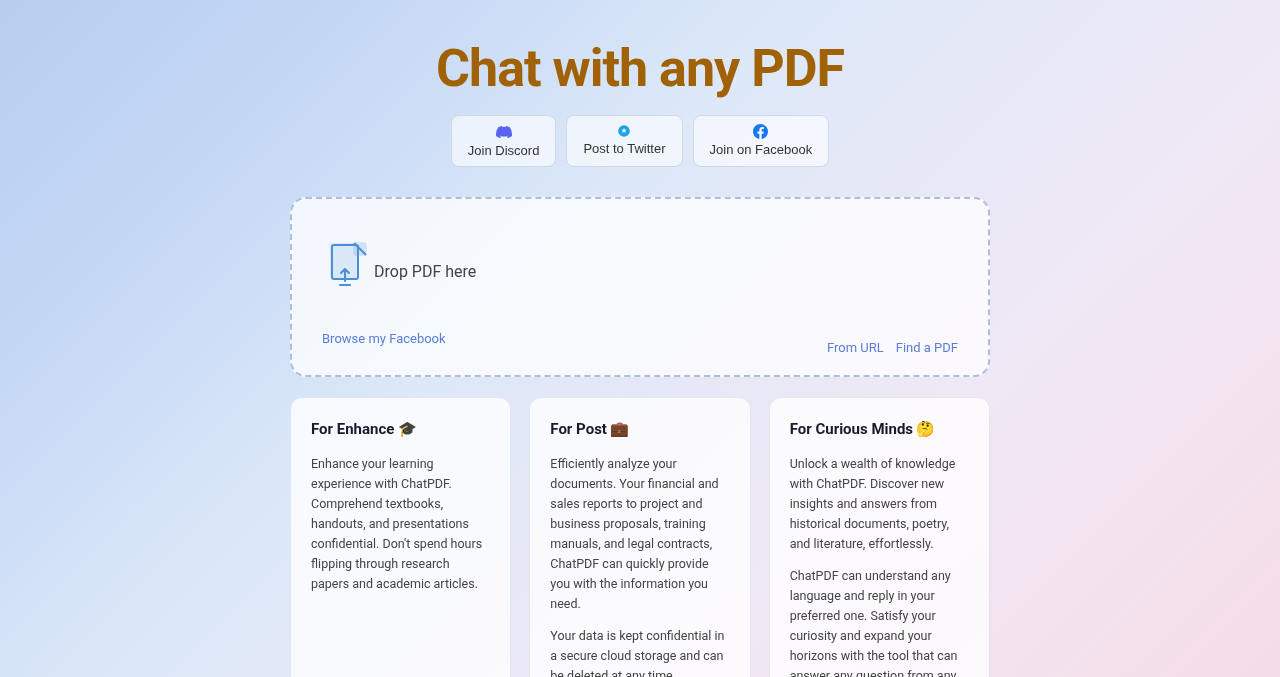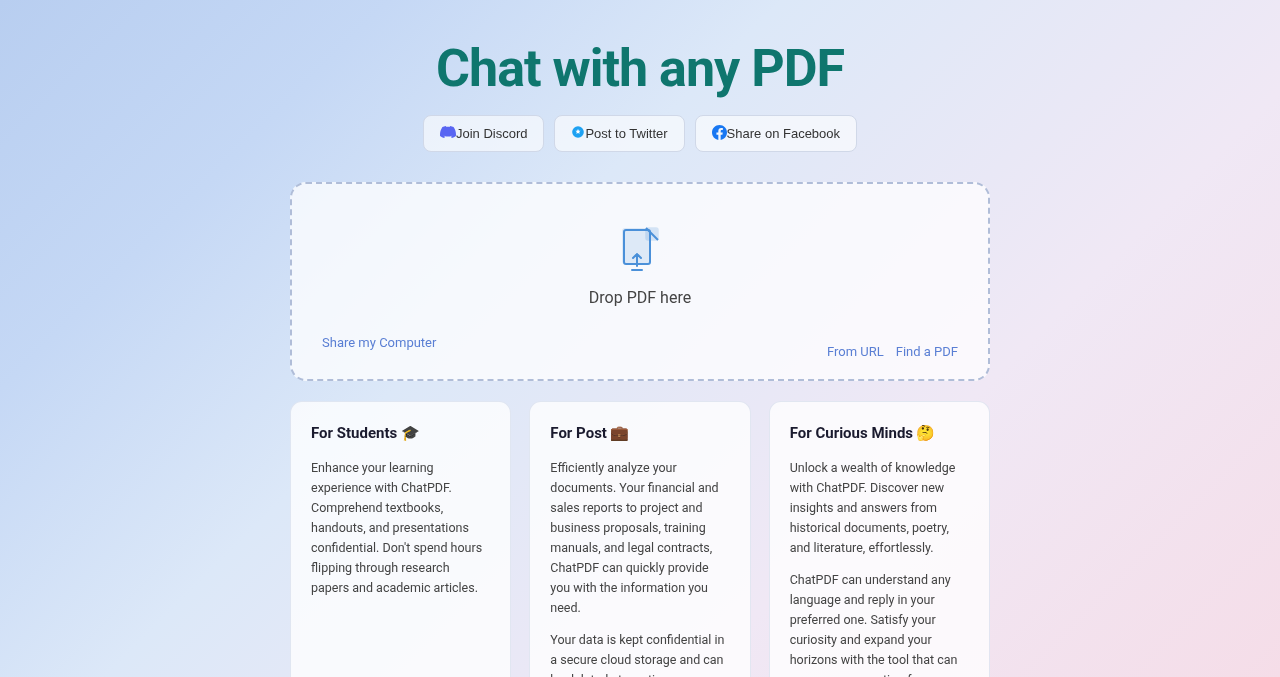--- a/index.html
+++ b/index.html
@@ -20,21 +20,21 @@
     }
 
     .header {
       margin-top: 40px;
       text-align: center;
     }
 
     .main-title {
       font-size: 52px;
       font-weight: 700;
-      color: #0f766e;
+      color: #a16207;
       letter-spacing: -1px;
       line-height: 1.1;
     }
 
     .social-buttons {
       display: flex;
       gap: 10px;
       margin-top: 18px;
       justify-content: center;
     }
@@ -43,39 +43,40 @@
       display: flex;
       align-items: center;
       padding: 8px 16px;
       border: 1.5px solid #d0d8e8;
       border-radius: 8px;
       background: rgba(255,255,255,0.6);
       font-size: 13px;
       color: #333;
       cursor: pointer;
       font-weight: 500;
+      flex-direction: column;
     }
 
     .social-icon {
       font-size: 15px;
     }
 
     .drop-zone-wrapper {
       margin-top: 30px;
       width: 700px;
       background: rgba(255,255,255,0.75);
       border: 2px dashed #b0bdd8;
       border-radius: 16px;
       padding: 30px 30px 20px 30px;
       position: relative;
     }
 
     .drop-zone-inner {
       display: flex;
-      flex-direction: column;
+      flex-direction: row;
       align-items: center;
       padding: 10px 0 20px 0;
     }
 
     .pdf-icon {
       width: 52px;
       height: 52px;
       margin-bottom: 12px;
     }
 
@@ -163,50 +164,50 @@
       </span>
       <span>Post to Twitter</span>
     </button>
 
     <button class="social-btn">
       <span class="social-icon">
         <svg width="15" height="15" viewBox="0 0 24 24" fill="#1877F2">
           <path d="M24 12.073c0-6.627-5.373-12-12-12s-12 5.373-12 12c0 5.99 4.388 10.954 10.125 11.854v-8.385H7.078v-3.47h3.047V9.43c0-3.007 1.792-4.669 4.533-4.669 1.312 0 2.686.235 2.686.235v2.953H15.83c-1.491 0-1.956.925-1.956 1.874v2.25h3.328l-.532 3.47h-2.796v8.385C19.612 23.027 24 18.062 24 12.073z"></path>
         </svg>
       </span>
-      <span>Share on Facebook</span>
+      <span>Join on Facebook</span>
     </button>
   </div>
 </div>
 
 <div class="drop-zone-wrapper">
   <div class="drop-zone-inner">
     <svg class="pdf-icon" viewBox="0 0 52 52" fill="none">
       <rect x="8" y="4" width="28" height="36" rx="3" fill="#4A90D9" opacity="0.15"></rect>
       <rect x="10" y="6" width="26" height="34" rx="2" fill="none" stroke="#4A90D9" stroke-width="2"></rect>
       <path d="M32 4 L44 16" stroke="#4A90D9" stroke-width="2"></path>
       <rect x="32" y="4" width="12" height="12" rx="2" fill="#4A90D9" opacity="0.2" stroke="#4A90D9" stroke-width="1.5"></rect>
       <path d="M23 42 L23 30 M23 30 L19 34 M23 30 L27 34" stroke="#4A90D9" stroke-width="2" stroke-linecap="round" stroke-linejoin="round"></path>
       <path d="M18 46 L28 46" stroke="#4A90D9" stroke-width="2" stroke-linecap="round"></path>
     </svg>
     <span class="drop-text">Drop PDF here</span>
   </div>
 
   <div class="drop-zone-links">
-    <a class="drop-link">Share my Computer</a>
+    <a class="drop-link">Browse my Facebook</a>
     <div class="drop-link-right">
       <a class="drop-link">From URL</a>
       <a class="drop-link">Find a PDF</a>
     </div>
   </div>
 </div>
 
 <div class="cards-row">
   <div class="card">
-    <div class="card-title">For Students 🎓</div>
+    <div class="card-title">For Enhance 🎓</div>
     <p class="card-para">Enhance your learning experience with ChatPDF. Comprehend textbooks, handouts, and presentations confidential. Don't spend hours flipping through research papers and academic articles.</p>
   </div>
 
   <div class="card">
     <div class="card-title">For Post 💼</div>
     <p class="card-para">Efficiently analyze your documents. Your financial and sales reports to project and business proposals, training manuals, and legal contracts, ChatPDF can quickly provide you with the information you need.</p>
     <p class="card-para">Your data is kept confidential in a secure cloud storage and can be deleted at any time.</p>
   </div>
 
   <div class="card">

